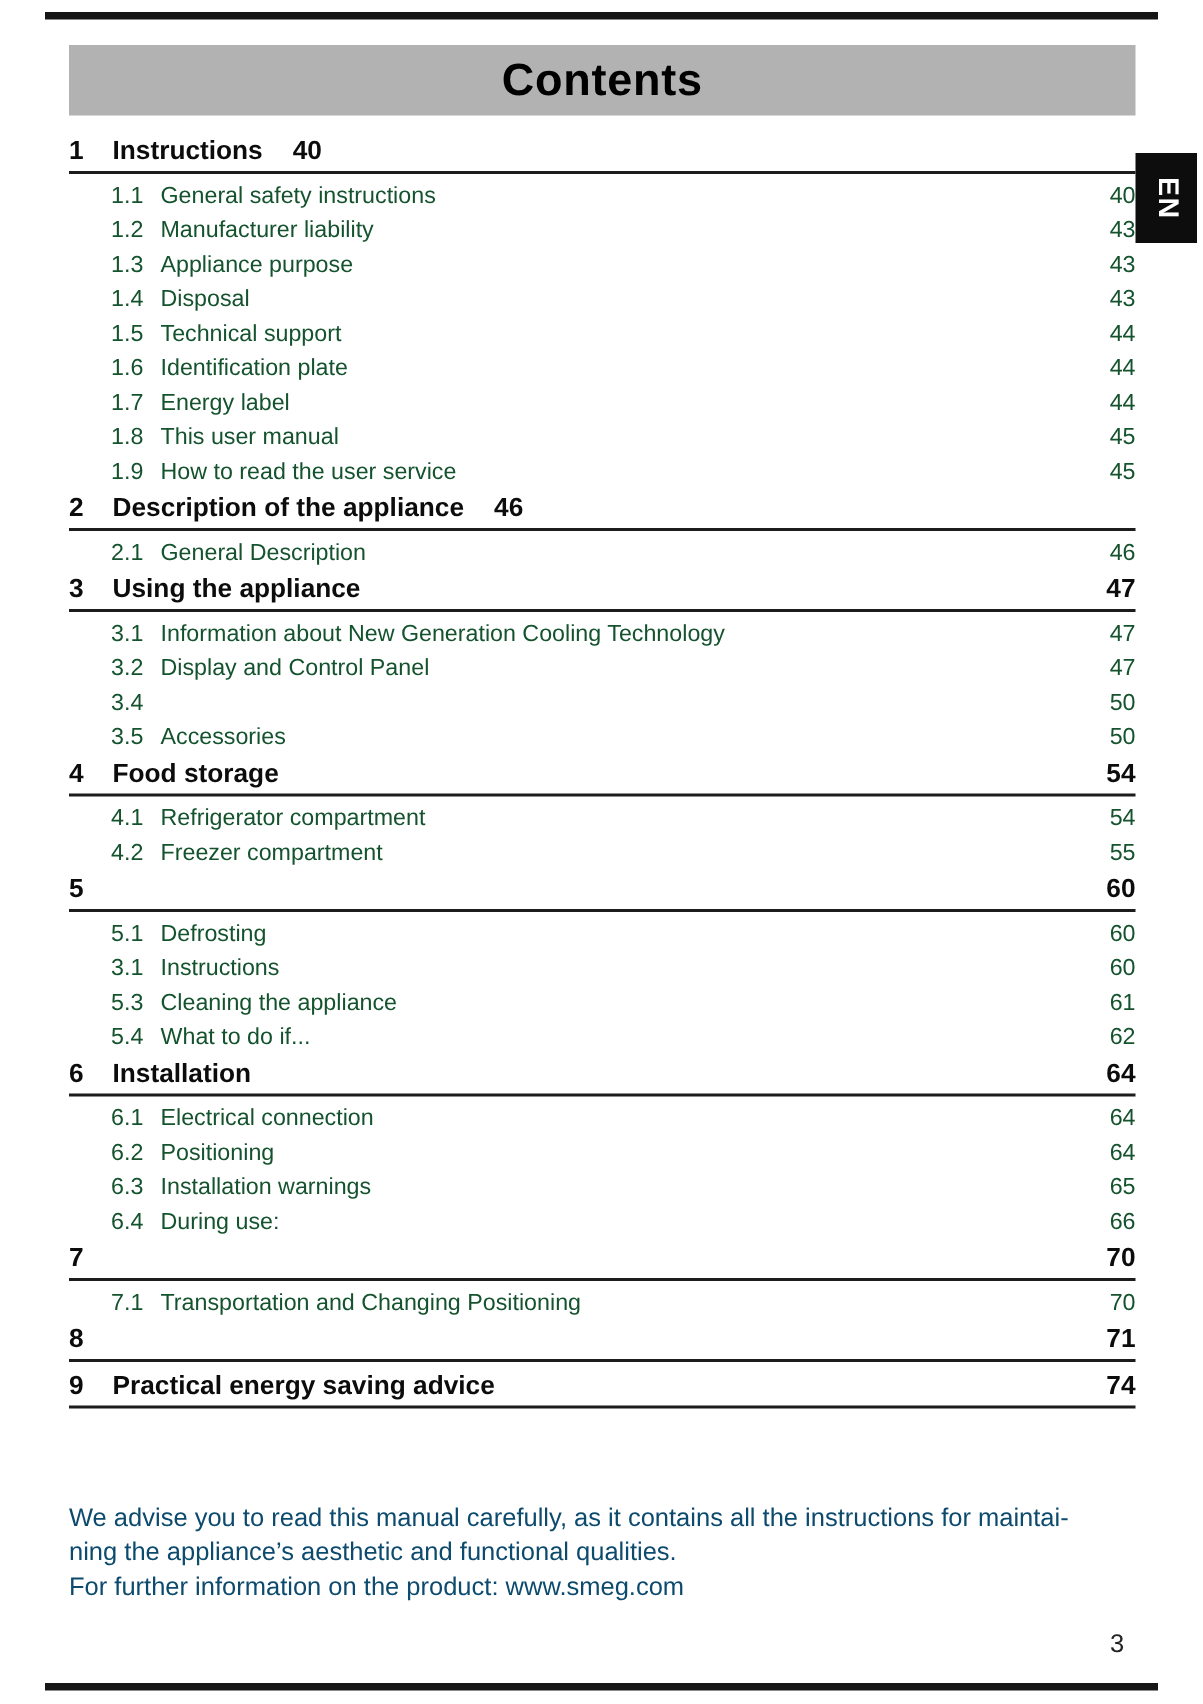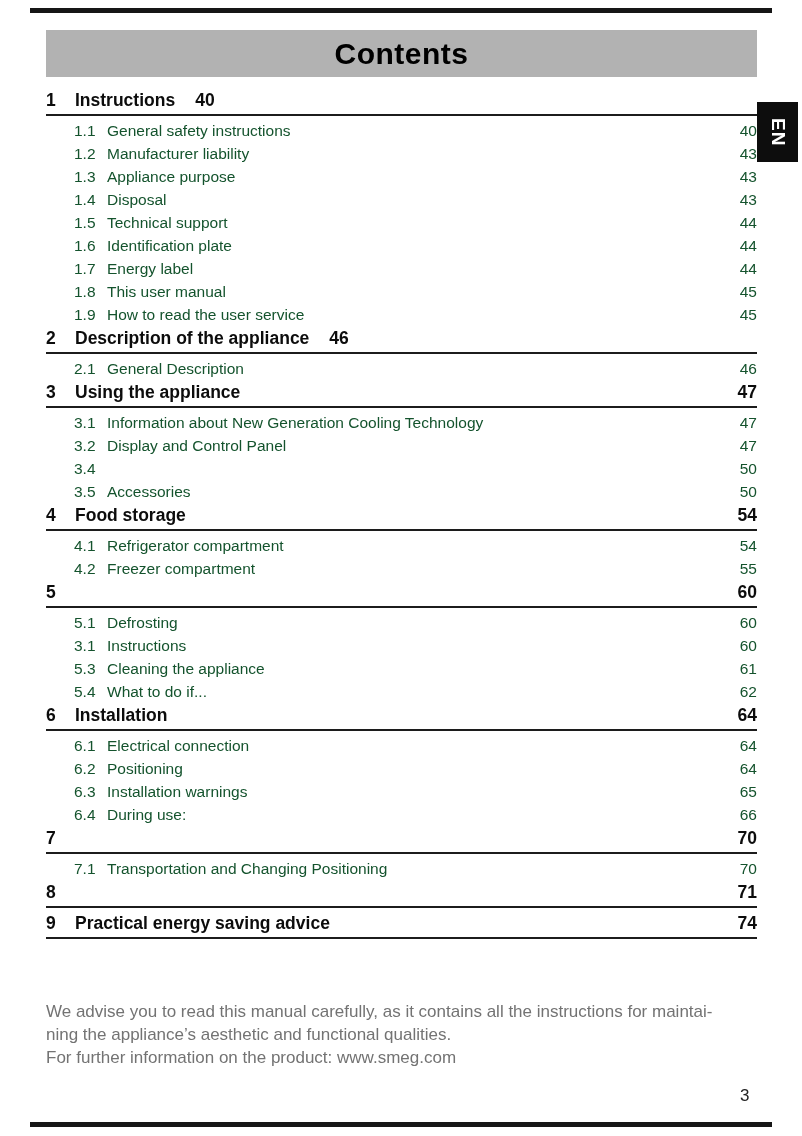--- a/index.html
+++ b/index.html
@@ -67,21 +67,21 @@
     display: flex; align-items: baseline;
     font-size: 15.5px; color: #14532d;
     line-height: 19px; padding: 2px 0;
   }
   .item-num { width: 33px; flex: none; margin-left: 28px; }
   .item-page { margin-left: auto; }
   .footer-text {
     position: absolute;
     left: 46px; top: 1000px;
     width: 712px;
-    font-size: 17px; color: #737373;
+    font-size: 17px; color: #0c4a6e;
     line-height: 23px;
   }
   .page-number {
     position: absolute;
     left: 740px; top: 1086px;
     font-size: 17px; color: #222222;
   }
 </style>
 </head>
 <body>

